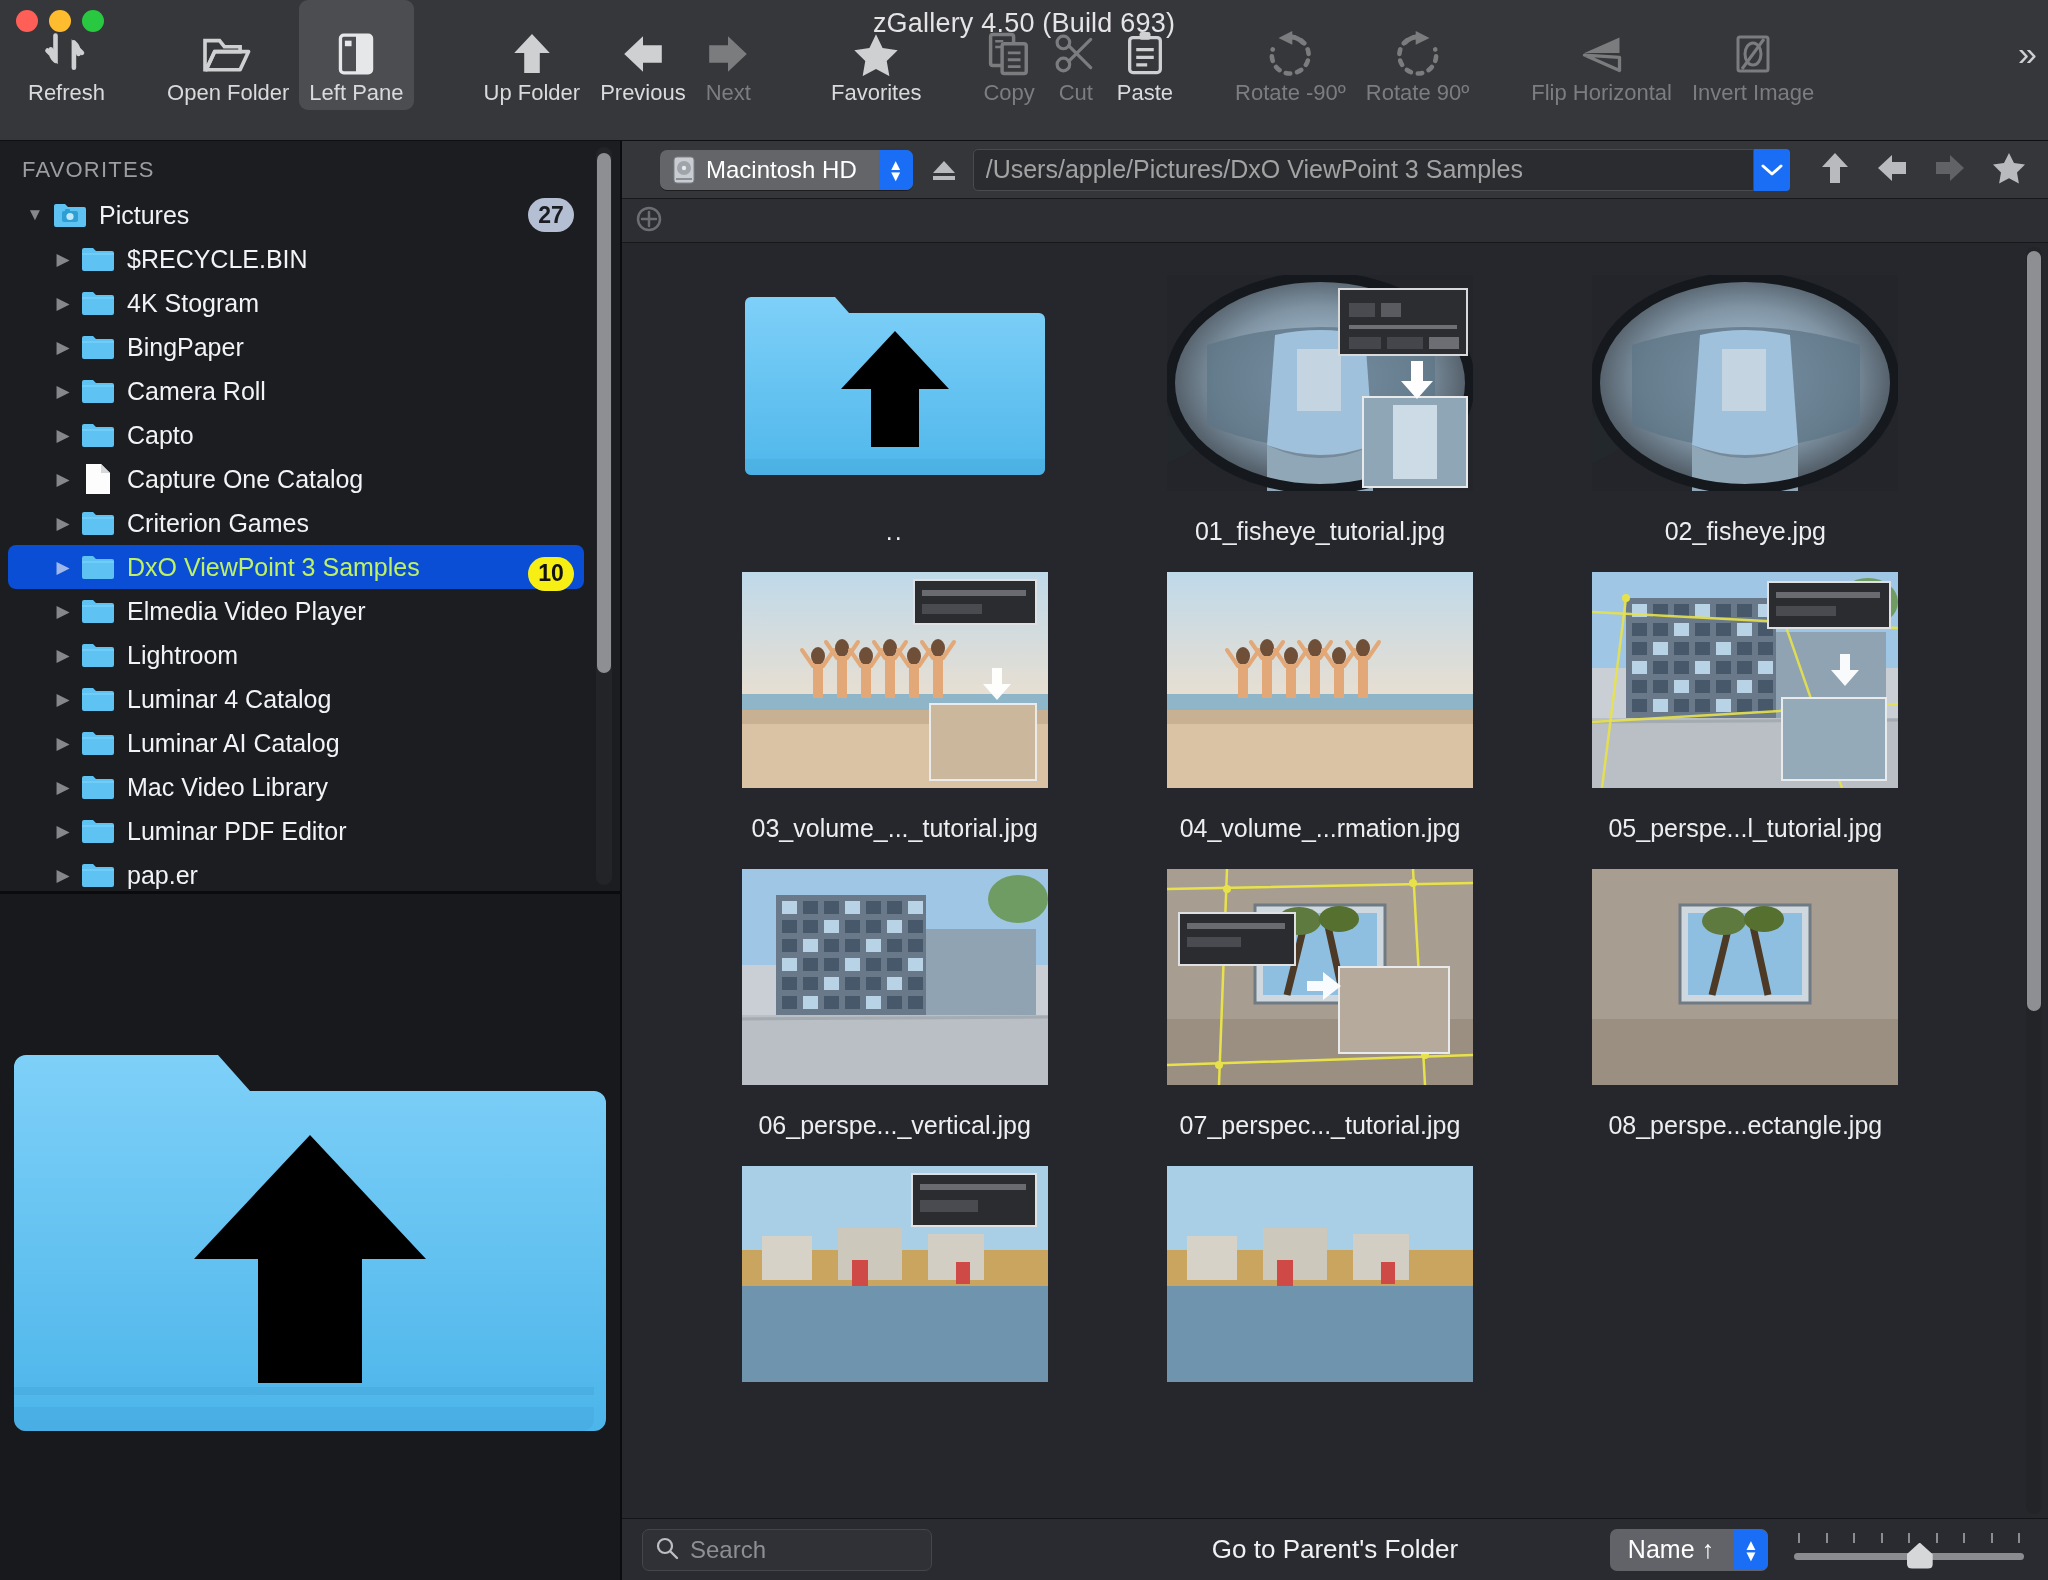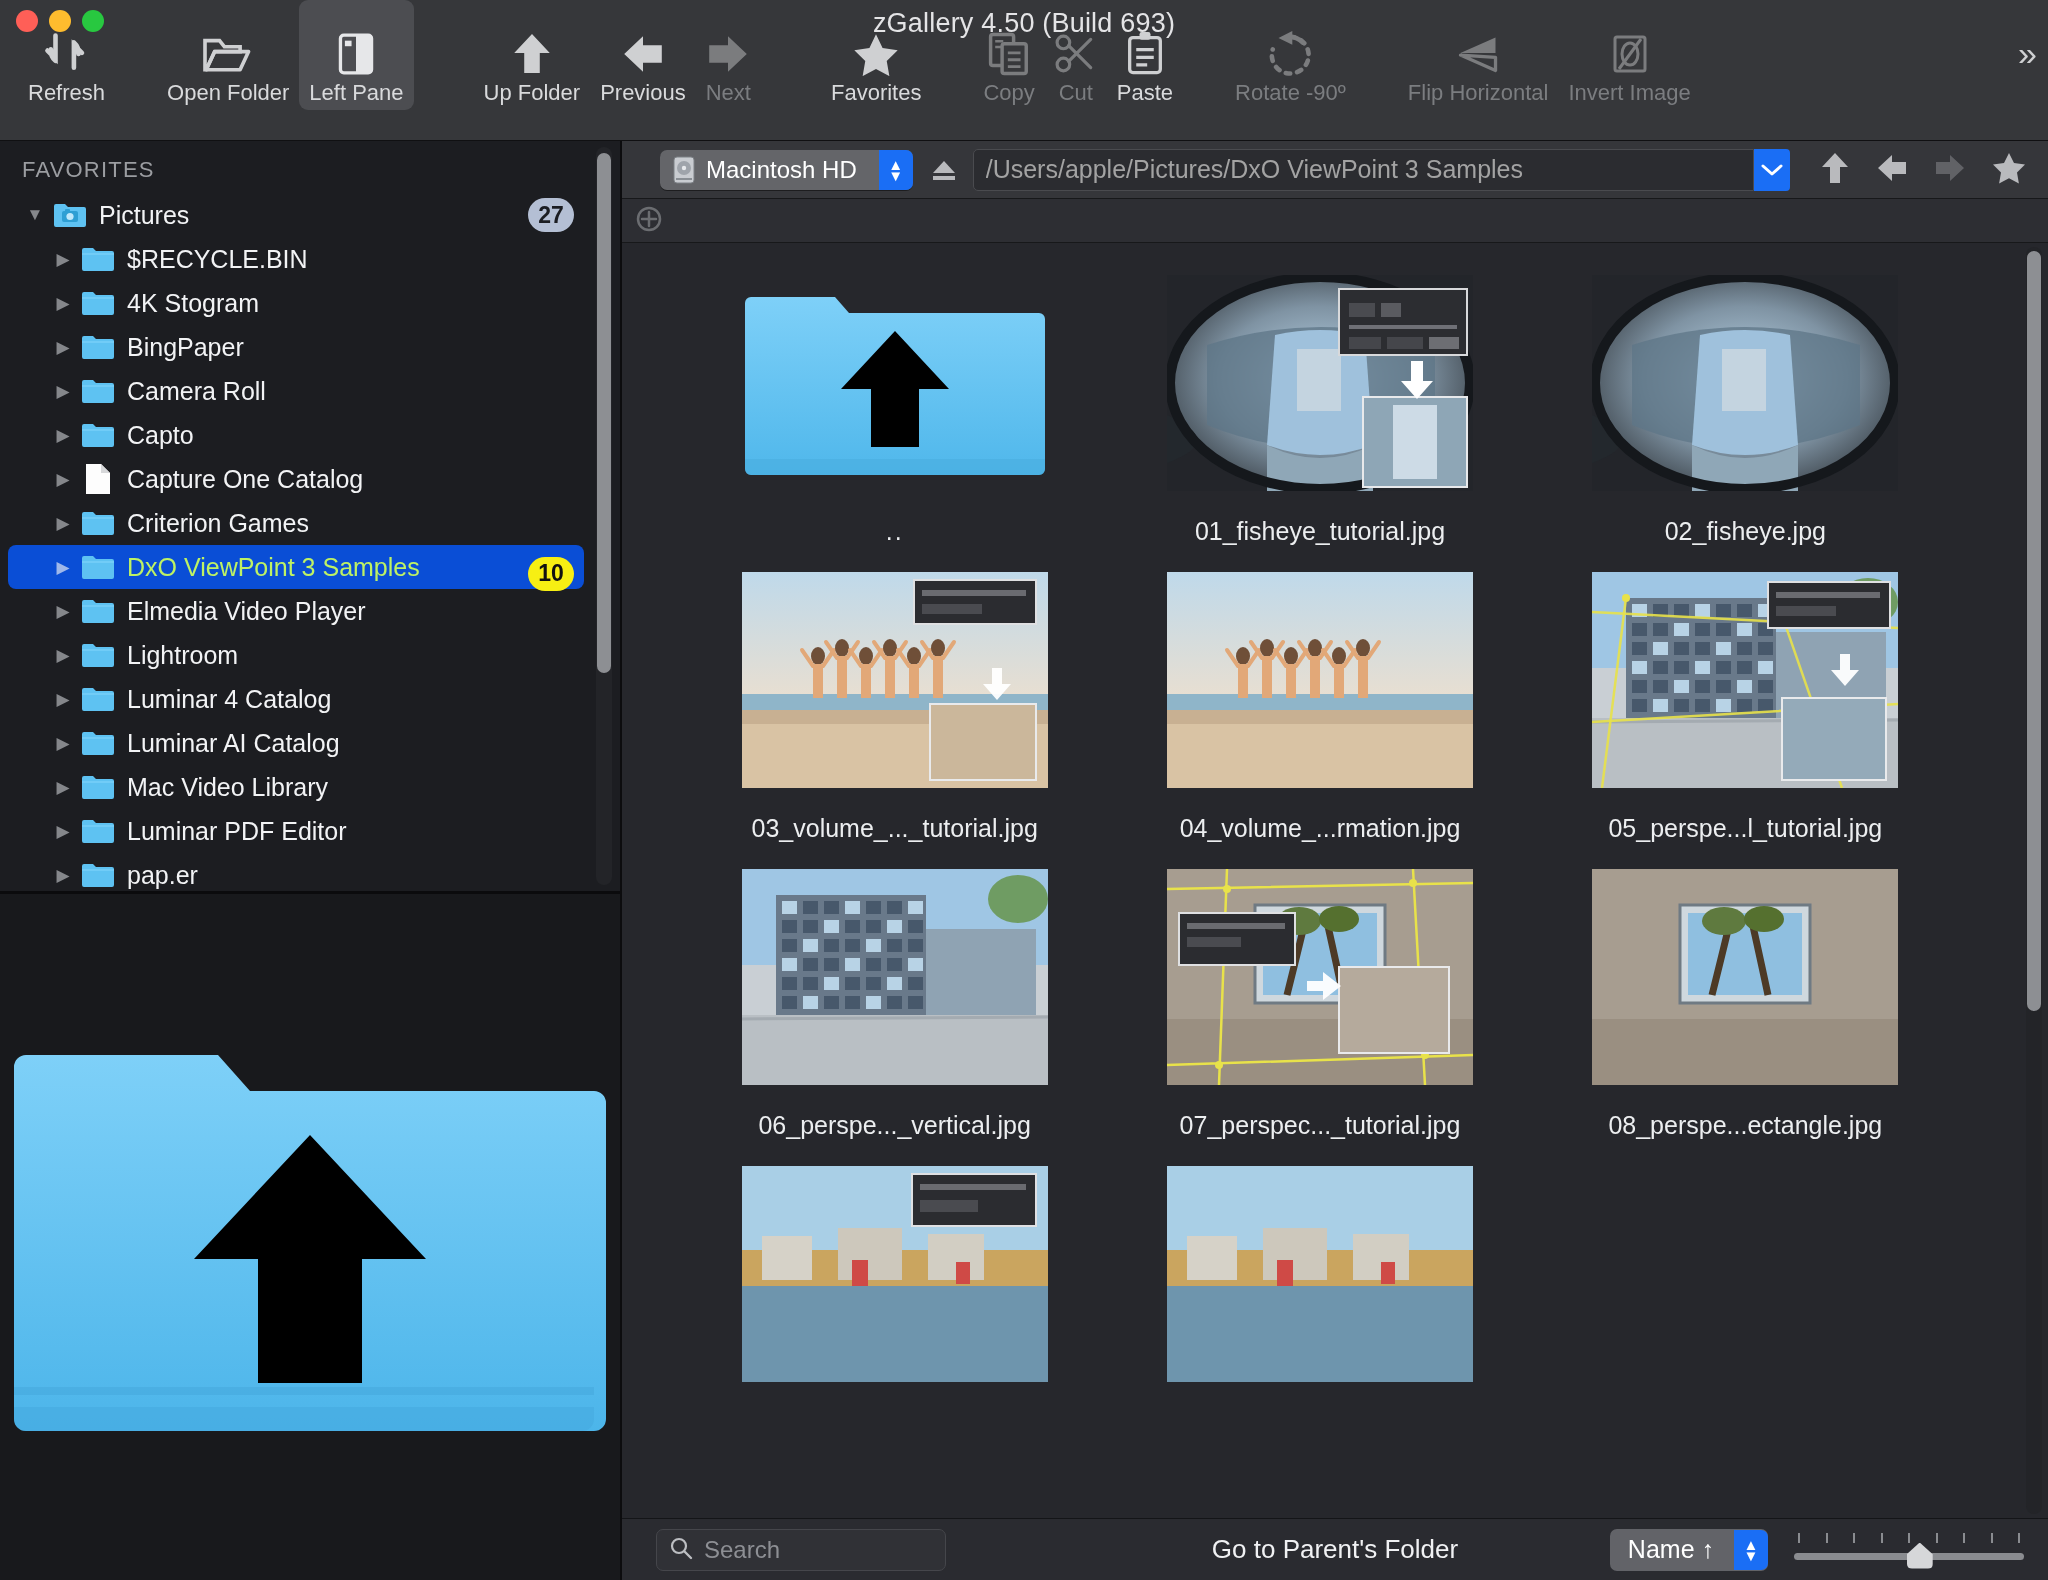--- a/index.html
+++ b/index.html
@@ -320,21 +320,21 @@
     white-space: nowrap;
   }
   .cap.dots { letter-spacing: 2px; }
 
   .statusbar {
     height: 62px;
     flex: 0 0 62px;
     background: #2a2b30;
     border-top: 1px solid #141518;
     display: flex; align-items: center;
-    padding: 0 24px 0 34px;
+    padding: 0 24px 0 20px;
     box-sizing: border-box;
     position: relative;
   }
   .searchbox {
     width: 290px; height: 42px;
     background: #303136;
     border: 1px solid #45464b;
     border-radius: 7px;
     display: flex; align-items: center;
     padding-left: 12px;
@@ -504,20 +504,30 @@
         <div class="tb-gap-md"></div>
         <div class="tbtn dim">
           <div class="ic">
             <svg width="46" height="46" viewBox="0 0 40 40">
               <path d="M20 5 a16 16 0 1 1 -15 11" stroke="#cfd0d2" stroke-width="4" fill="none" stroke-linecap="round" stroke-dasharray="4 6"></path>
               <path d="M20 5 a16 16 0 0 1 11 5" stroke="#cfd0d2" stroke-width="4" fill="none" stroke-linecap="round"></path>
               <path d="M22 0 L10 6 L22 12 z" fill="#cfd0d2"></path>
             </svg>
           </div>
           <div class="lb">Rotate -90º</div>
+        </div>
+        <div class="tbtn dim">
+          <div class="ic">
+            <svg width="46" height="46" viewBox="0 0 40 40">
+              <path d="M20 5 a16 16 0 1 0 15 11" stroke="#cfd0d2" stroke-width="4" fill="none" stroke-linecap="round" stroke-dasharray="4 6"></path>
+              <path d="M20 5 a16 16 0 0 0 -11 5" stroke="#cfd0d2" stroke-width="4" fill="none" stroke-linecap="round"></path>
+              <path d="M18 0 L30 6 L18 12 z" fill="#cfd0d2"></path>
+            </svg>
+          </div>
+          <div class="lb">Rotate 90º</div>
         </div>
         <div class="tb-gap-md"></div>
         <div class="tbtn dim">
           <div class="ic">
             <svg width="46" height="46" viewBox="0 0 40 42">
               <path d="M36 6 L4 20 h32 z" fill="#cfd0d2"></path>
               <path d="M36 24 L4 22 l32 14 z" fill="none" stroke="#cfd0d2" stroke-width="3" stroke-linejoin="round"></path>
             </svg>
           </div>
           <div class="lb">Flip Horizontal</div>

